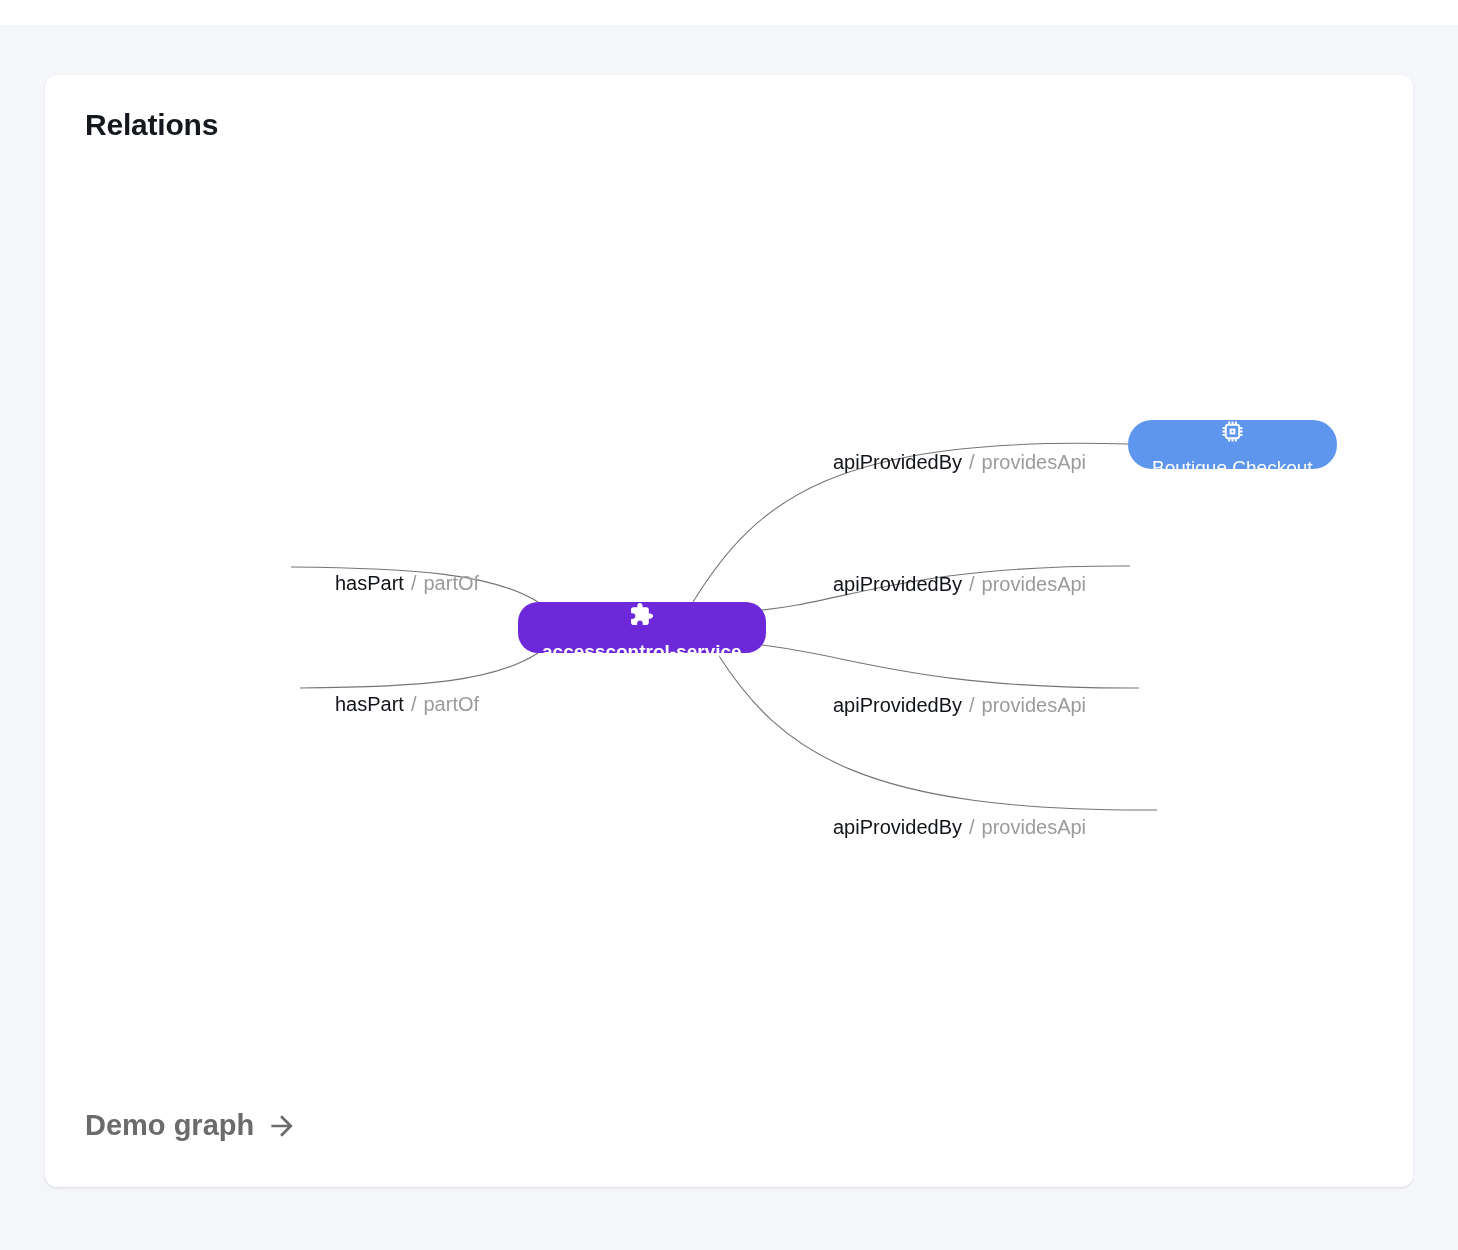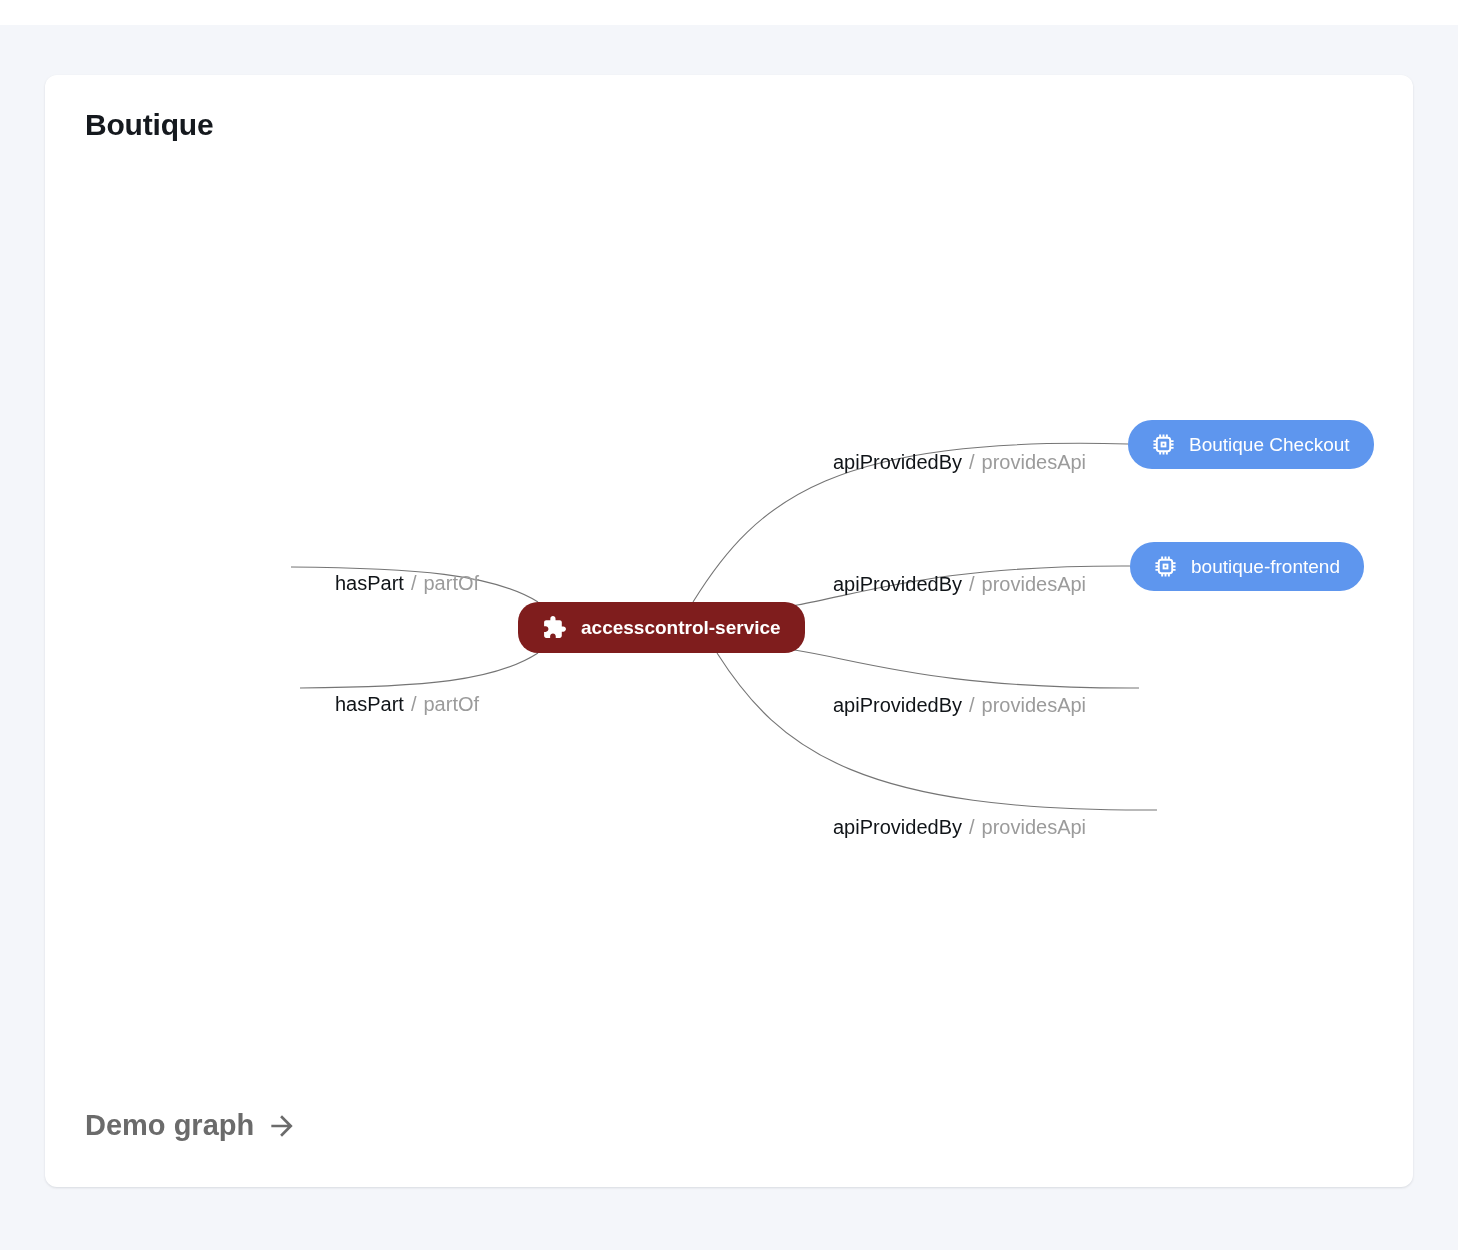--- a/index.html
+++ b/index.html
@@ -35,23 +35,24 @@
     height: 49px;
     display: inline-flex;
     align-items: center;
     gap: 14px;
     padding: 0 24px;
     border-radius: 24px;
     color: #ffffff;
     font-size: 19px;
     white-space: nowrap;
     cursor: pointer;
+    flex-direction: column;
   }
   .node.blue { background: #5e96ee; }
-  .node.orange { background: #7f1d1d; height: 51px; border-radius: 20px; font-weight: 700; }
+  .node.orange { background: #6d28d9; height: 51px; border-radius: 20px; font-weight: 700; }
   .nicon { display: inline-flex; width: 23px; height: 23px; flex: 0 0 auto; }
   .nicon svg { width: 100%; height: 100%; }
 
   .edge-label {
     position: absolute;
     display: flex;
     gap: 7px;
     font-size: 20px;
     line-height: 24px;
     white-space: nowrap;
@@ -66,21 +67,21 @@
     cursor: pointer; text-decoration: none;
   }
   .view-graph svg { width: 32px; height: 32px; fill: #6b6b6b; }
 </style>
 </head>
 <body>
 
 <div class="top-strip"></div>
 
 <div class="card">
-  <h2 class="card-title">Boutique</h2>
+  <h2 class="card-title">Relations</h2>
 
   <div class="graph-area">
 
     <svg class="edges" width="1368" height="1112" viewBox="0 0 1368 1112">
       <path d="M 246 492 C 370 493 448 499 493 527"></path>
       <path d="M 255 613 C 380 612 450 606 493 578"></path>
       <path d="M 648 527 C 712 423 792 361 1083 369"></path>
       <path d="M 707 536 C 800 529 857 490 1085 491"></path>
       <path d="M 707 569 C 800 577 862 614 1094 613"></path>
       <path d="M 672 578 C 735 677 818 737 1112 735"></path>
@@ -130,30 +131,20 @@
     <div class="node blue" style="left:1083px;top:345px">
       <span class="nicon">
         <svg viewBox="0 0 24 24">
             <rect x="5" y="5" width="14" height="14" rx="2.5" fill="none" stroke="#ffffff" stroke-width="2"></rect>
             <rect x="10" y="10" width="4" height="4" fill="none" stroke="#ffffff" stroke-width="2"></rect>
             <path stroke="#ffffff" stroke-width="2" d="M8.5 1.5v3M12 1.5v3M15.5 1.5v3M8.5 19.5v3M12 19.5v3M15.5 19.5v3M1.5 8.5h3M1.5 12h3M1.5 15.5h3M19.5 8.5h3M19.5 12h3M19.5 15.5h3"></path>
           </svg>
       </span>
       <span class="nlabel">Boutique Checkout</span>
     </div>
-    <div class="node blue" style="left:1085px;top:467px">
-      <span class="nicon">
-        <svg viewBox="0 0 24 24">
-            <rect x="5" y="5" width="14" height="14" rx="2.5" fill="none" stroke="#ffffff" stroke-width="2"></rect>
-            <rect x="10" y="10" width="4" height="4" fill="none" stroke="#ffffff" stroke-width="2"></rect>
-            <path stroke="#ffffff" stroke-width="2" d="M8.5 1.5v3M12 1.5v3M15.5 1.5v3M8.5 19.5v3M12 19.5v3M15.5 19.5v3M1.5 8.5h3M1.5 12h3M1.5 15.5h3M19.5 8.5h3M19.5 12h3M19.5 15.5h3"></path>
-          </svg>
-      </span>
-      <span class="nlabel">boutique-frontend</span>
-    </div>
 
   </div>
 
   <a class="view-graph">
     <span>Demo graph</span>
     <svg viewBox="0 0 24 24">
         <path d="M12 4l-1.41 1.41L16.17 11H4v2h12.17l-5.58 5.59L12 20l8-8z"></path>
       </svg>
   </a>
 </div>

